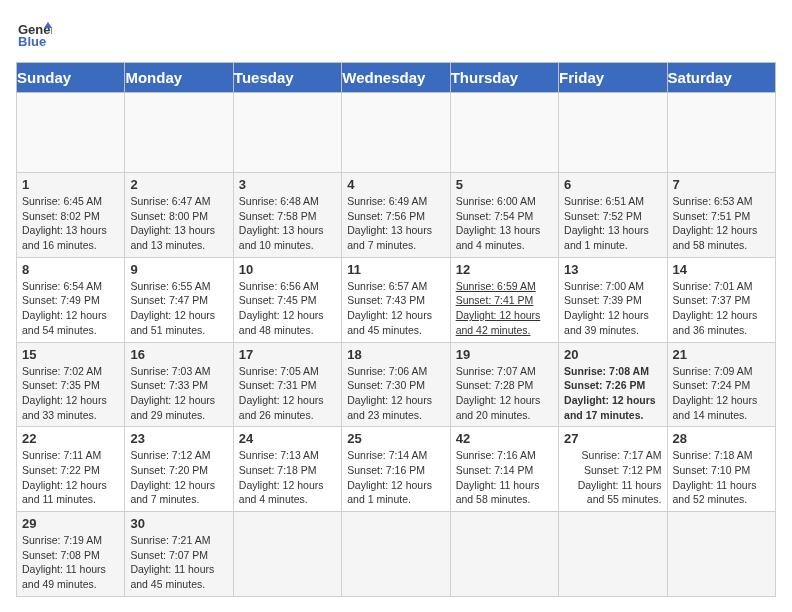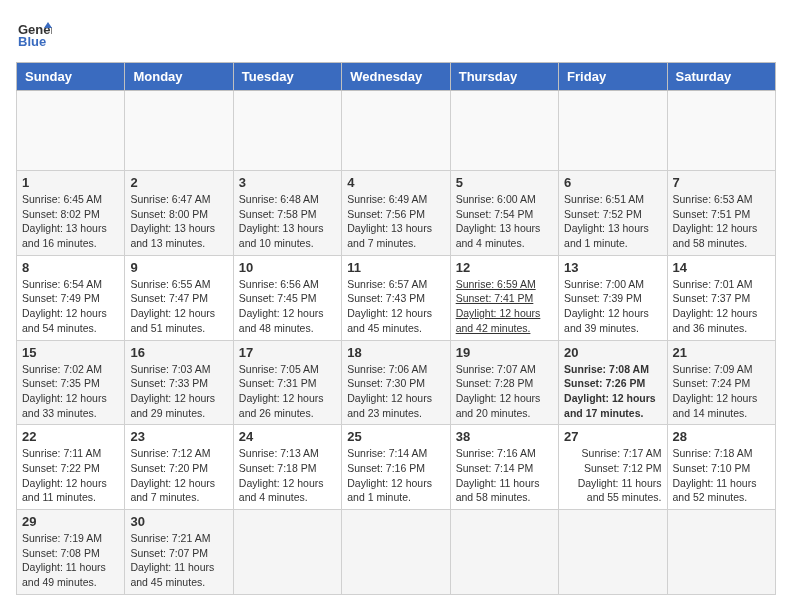--- a/index.html
+++ b/index.html
@@ -38,23 +38,23 @@
       color: #555;
     }
     table {
       width: 100%;
       border-collapse: collapse;
       table-layout: fixed;
     }
     thead tr th {
       background: #3a6bbf;
       color: #fff;
-      font-size: 13px;
+      font-size: 15px;
       font-weight: bold;
-      padding: 6px 8px;
+      padding: 6px 0;
       text-align: left;
       border: 1px solid #c0c0c0;
     }
     tbody tr td {
       border: 1px solid #d0d0d0;
       vertical-align: top;
       padding: 4px 5px;
       font-size: 10.5px;
       color: #333;
       height: 80px;
@@ -291,21 +291,21 @@
 and 4 minutes.</div>
         </td>
         <td>
           <span class="day-num">25</span>
           <div class="day-info" style="white-space: pre-line;">Sunrise: 7:14 AM
 Sunset: 7:16 PM
 Daylight: 12 hours
 and 1 minute.</div>
         </td>
         <td>
-          <span class="day-num">38</span>
+          <span class="day-num">42</span>
           <div class="day-info" style="white-space: pre-line;">Sunrise: 7:16 AM
 Sunset: 7:14 PM
 Daylight: 11 hours
 and 58 minutes.</div>
         </td>
         <td>
           <span class="day-num">27</span>
           <div class="day-info" style="white-space: pre-line; text-align: right;">Sunrise: 7:17 AM
 Sunset: 7:12 PM
 Daylight: 11 hours

